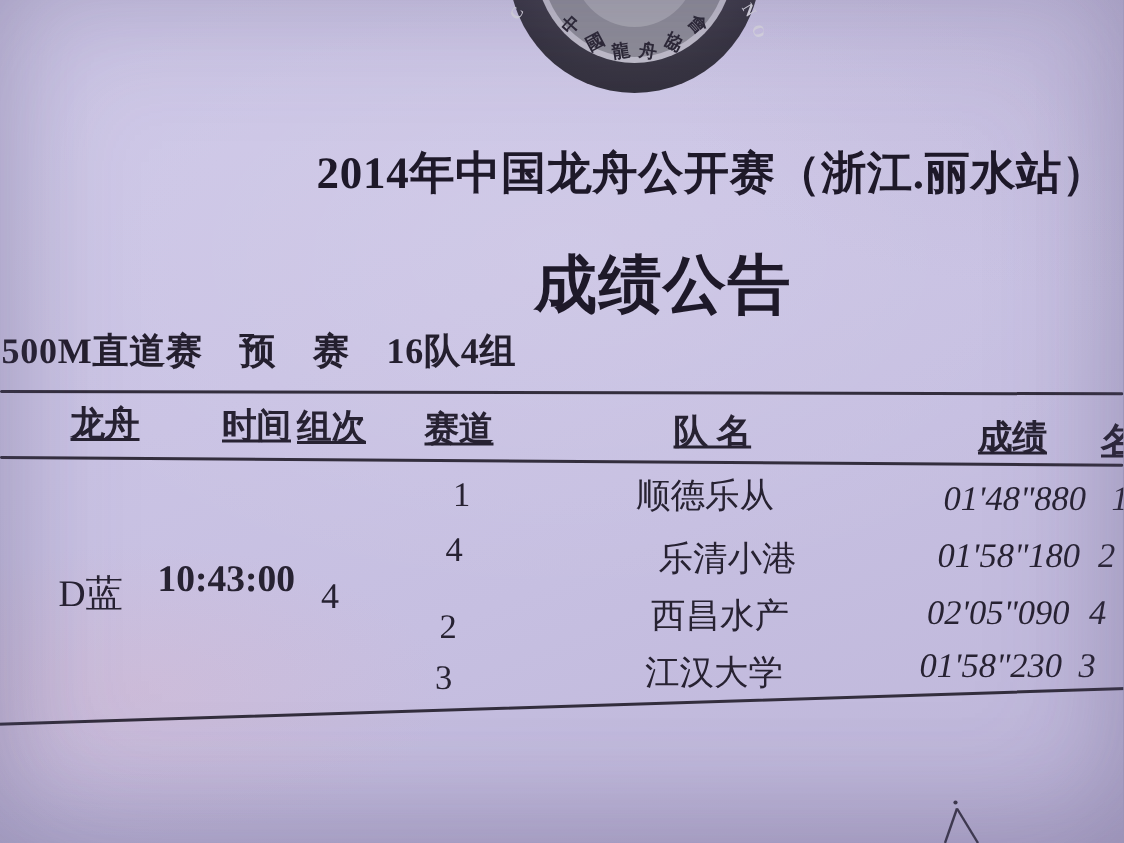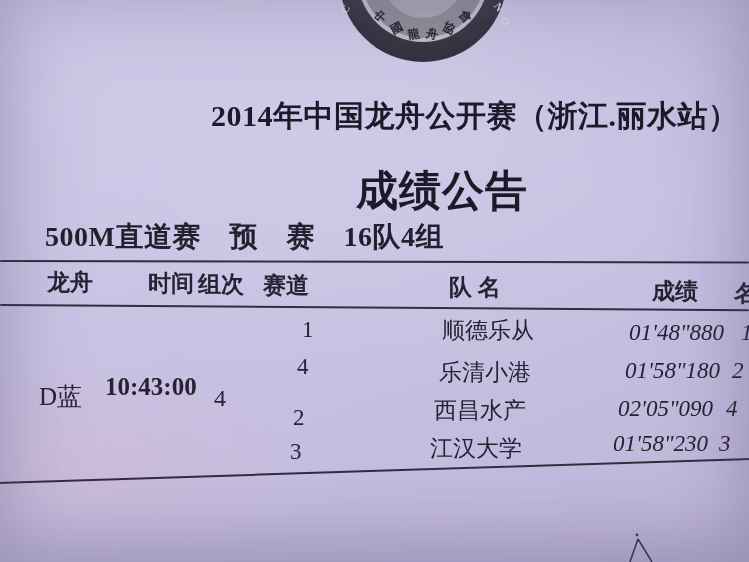--- a/index.html
+++ b/index.html
@@ -16,30 +16,30 @@
   .stage::after{ 
     content:"";position:absolute;inset:0;pointer-events:none;
     box-shadow:inset 0 0 90px rgba(80,70,110,0.25), inset 0 -25px 60px rgba(90,78,120,0.18);
   }
   .sheet{position:absolute;inset:0;filter:blur(0.4px);}
   .abs{position:absolute;line-height:1;white-space:nowrap;}
 
   
   .title1{left:211px;top:101px;font-size:30px;font-weight:bold;letter-spacing:0.5px;color:#1e1929;}
   .title2{left:356px;top:170px;font-size:42px;font-weight:bold;letter-spacing:1px;color:#1e1929;}
-  .event-line{left:1px;top:223px;font-size:28px;font-weight:bold;letter-spacing:0.5px;color:#241f2e;padding-left:44px;}
+  .event-line{left:1px;top:223px;font-size:24px;font-weight:bold;letter-spacing:0.5px;color:#241f2e;}
 
   
   .rule{position:absolute;height:2.4px;background:#332e3d;border-radius:2px;transform-origin:left center;}
   .rule-top{left:0;top:260px;width:749px;transform:rotate(0.12deg);}
   .rule-head{left:0;top:304px;width:749px;transform:rotate(0.40deg);}
   .rule-bottom{left:-4px;top:482px;width:770px;transform:rotate(-1.82deg);}
 
   
-  .hcell{font-size:23px;font-weight:bold;color:#272232;}
+  .hcell{font-size:23px;font-weight:bold;color:#272232;text-decoration:underline;}
   .cell{font-size:23px;color:#272232;}
   .lane{font-size:23px;}
   .result,.rank{font-style:italic;font-size:23px;}
   .boat-label,.start-time{font-size:25px;}
   .group-number{font-size:24px;}
 
   
   .badge{position:absolute;left:337px;top:0;width:172px;height:63px;overflow:hidden;filter:blur(0.5px);}
   .badge .circ{position:absolute;border-radius:50%;}
   .badge-outer{left:2px;top:-108px;width:168px;height:170px;
@@ -86,31 +86,31 @@
     <div class="abs title2">成绩公告</div>
     <div class="abs event-line">500M直道赛　预　赛　16队4组</div>
 
     <div class="rule rule-top"></div>
     <div class="rule rule-head"></div>
     <div class="rule rule-bottom"></div>
 
     <span class="abs hcell" style="left:47px;top:271px;">龙舟</span>
     <span class="abs hcell" style="left:112px;top:272px;margin-left:36px;">时间</span>
     <span class="abs hcell" style="left:198px;top:273px;">组次</span>
-    <span class="abs hcell" style="left:263px;top:274px;text-align:right;">赛道</span>
+    <span class="abs hcell" style="left:283px;top:274px;text-align:right;">赛道</span>
     <span class="abs hcell" style="left:449px;top:276px;">队 名</span>
     <span class="abs hcell" style="left:652px;top:280px;text-align:right;">成绩</span>
     <span class="abs hcell" style="left:734px;top:282px;">名</span>
 
     <span class="abs cell boat-label" style="left:39px;top:384px;">D蓝</span>
     <span class="abs cell start-time" style="left:105px;top:374px;font-weight:bold;">10:43:00</span>
     <span class="abs cell group-number" style="left:214px;top:386px;">4</span>
 
     <span class="abs cell lane" style="left:302px;top:318px;">1</span>
-    <span class="abs cell" style="left:442px;top:319px;font-family:Liberation Serif, serif;">顺德乐从</span>
+    <span class="abs cell" style="left:424px;top:319px;font-family:Liberation Serif, serif;">顺德乐从</span>
     <span class="abs cell result" style="left:629px;top:321px;">01'48"880</span>
     <span class="abs cell rank" style="left:741px;top:321px;">1</span>
 
     <span class="abs cell lane" style="left:297px;top:355px;">4</span>
     <span class="abs cell" style="left:439px;top:361px;">乐清小港</span>
     <span class="abs cell result" style="left:625px;top:359px;">01'58"180</span>
     <span class="abs cell rank" style="left:732px;top:359px;">2</span>
 
     <span class="abs cell lane" style="left:293px;top:406px;">2</span>
     <span class="abs cell" style="left:434px;top:399px;">西昌水产</span>

